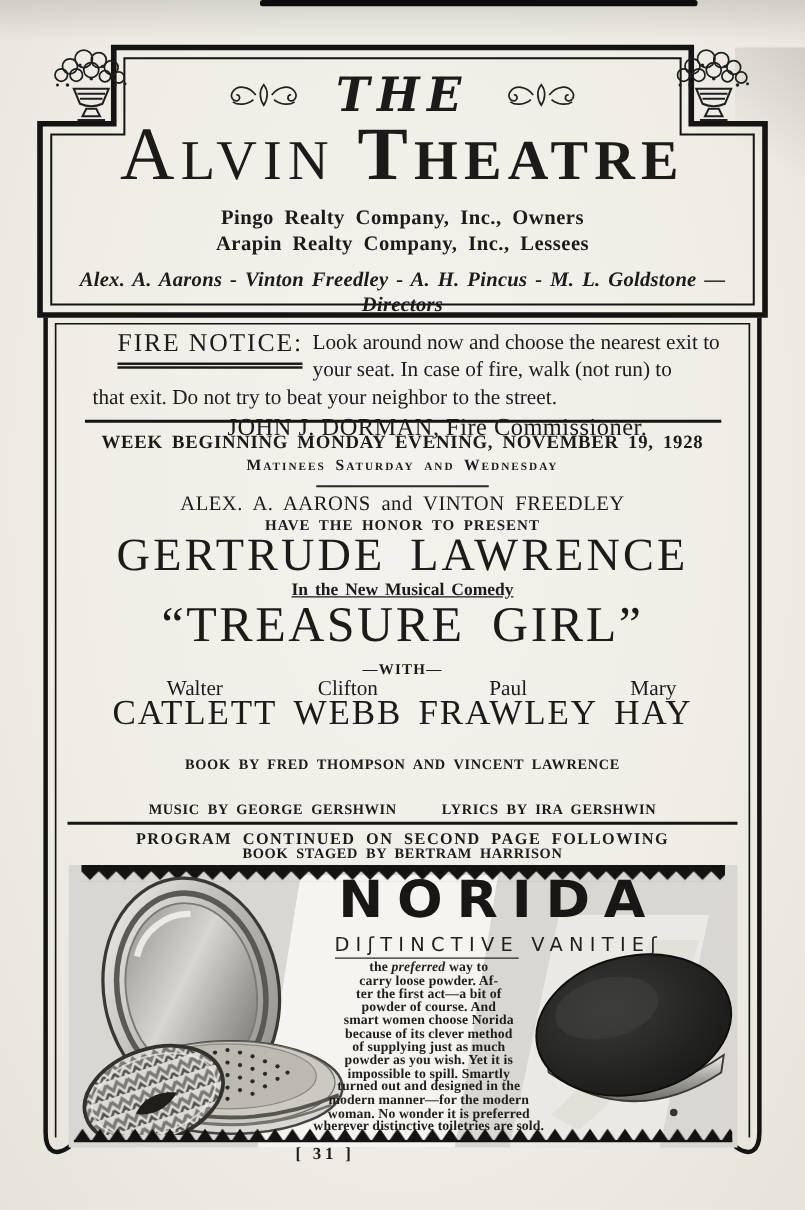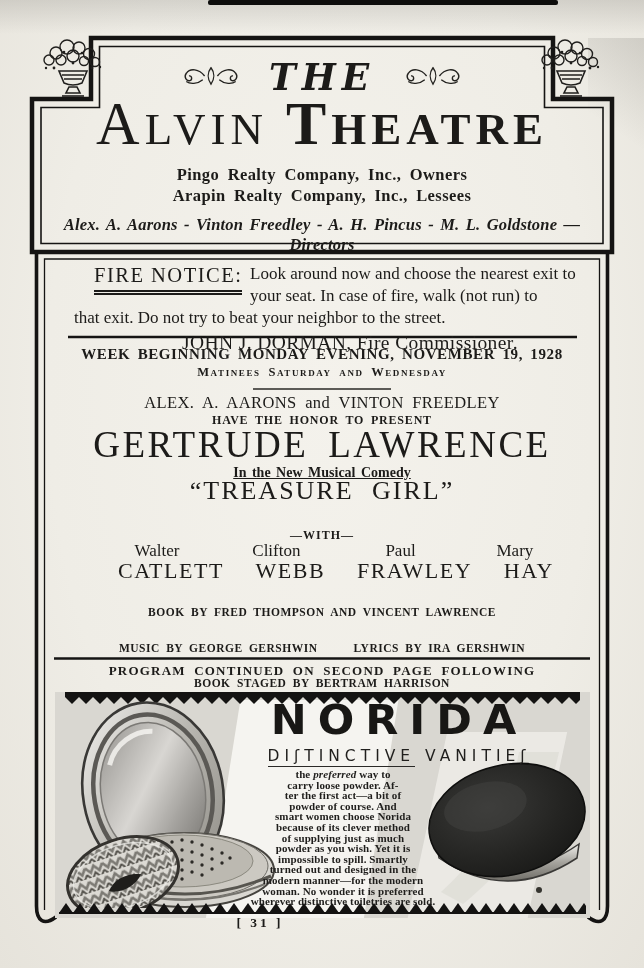--- a/index.html
+++ b/index.html
@@ -49,26 +49,26 @@
   
   .program{position:absolute;top:344px;left:52px;width:540px;height:350px;text-align:center;}
   .program > div{position:absolute;left:0;width:100%;}
   .week-line{top:2px;font-size:15px;font-weight:bold;letter-spacing:.6px;word-spacing:3px;}
   .matinees-line{top:21px;font-size:12.5px;font-weight:bold;font-variant:small-caps;
     letter-spacing:1.6px;word-spacing:3px;}
   .presenters{top:49px;font-size:16.5px;font-weight:normal;letter-spacing:.4px;word-spacing:4px;}
   .honor-line{top:69px;font-size:12px;font-weight:bold;letter-spacing:.8px;word-spacing:3px;}
   .star-name{top:79px;font-size:37px;letter-spacing:2.5px;word-spacing:8px;white-space:nowrap;}
   .show-intro{top:121px;font-size:14px;font-weight:bold;word-spacing:2px;text-decoration:underline;}
-  .show-title{top:132px;font-size:26px;letter-spacing:2px;word-spacing:10px;white-space:nowrap;}
+  .show-title{top:132px;font-size:40px;letter-spacing:2px;word-spacing:10px;white-space:nowrap;}
   .with-label{top:184px;font-size:12px;font-variant:small-caps;font-weight:bold;letter-spacing:1px;}
   .cast-row{top:197px;display:flex;justify-content:space-between;padding:0 38px;box-sizing:border-box;align-items:center;}
   .cast-col{text-align:center;}
   .cast-first{font-size:17px;line-height:19px;}
-  .cast-last{font-size:22px;letter-spacing:1.5px;line-height:22px;margin-left:28px;}
+  .cast-last{font-size:28px;letter-spacing:1.5px;line-height:22px;}
   .credits{top:240px;font-size:11.5px;font-weight:bold;line-height:11.7px;
     letter-spacing:.5px;word-spacing:3px;white-space:pre;}
   .continued-line{top:319px;font-size:13px;font-weight:bold;letter-spacing:1.2px;word-spacing:4px;}
 
   
   .ad{position:absolute;top:692px;left:55px;width:535px;height:226px;
     background:linear-gradient(104deg,#c9c7c1 0%,#e6e4de 16%,#f0efeа 28%,#d7d5cf 44%,#ecebe6 58%,#c8c6c0 76%,#e2e0da 100%);
     background-color:#d9d7d1;overflow:hidden;}
   .ad-beam{position:absolute;top:8px;left:168px;width:158px;height:220px;
     background:rgba(247,246,242,.92);transform:skewX(-9deg);}

